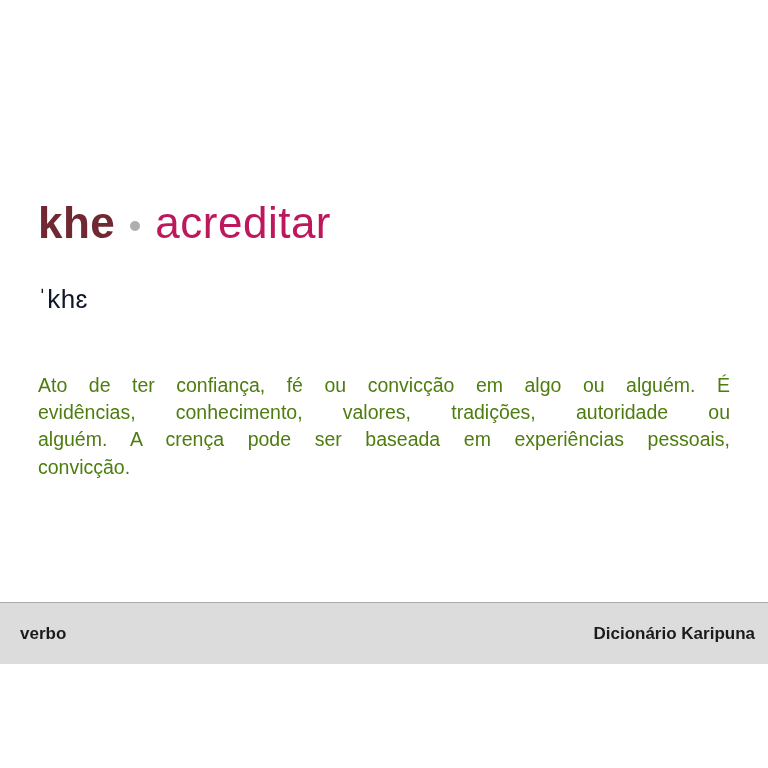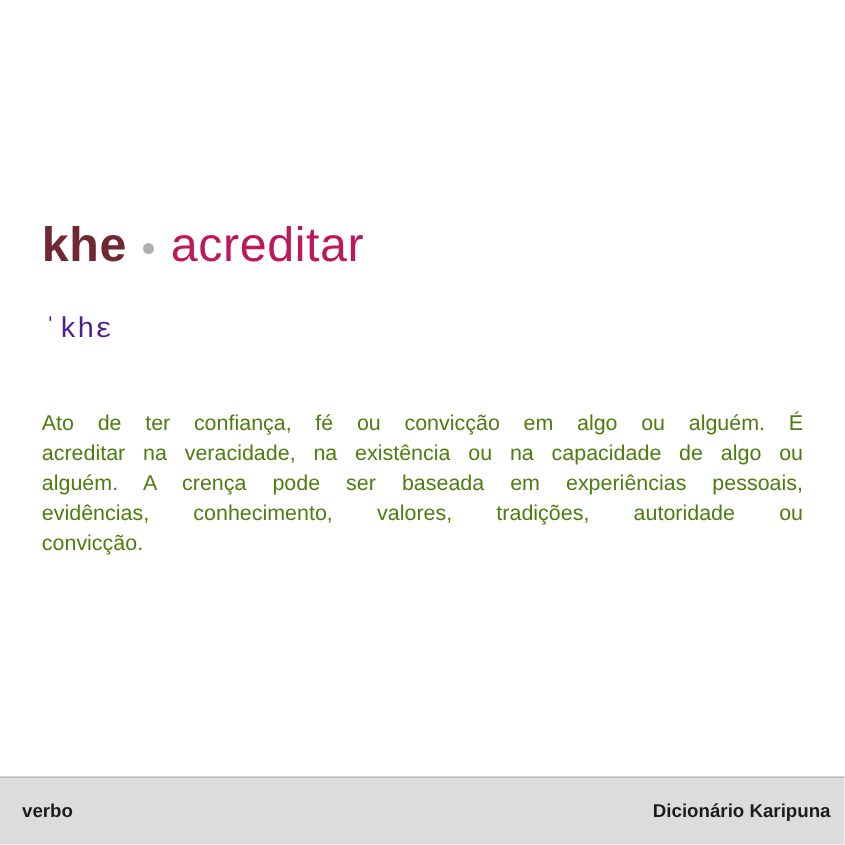--- a/index.html
+++ b/index.html
@@ -3,21 +3,21 @@
 <meta charset="utf-8">
 <style>
   html, body {
     margin: 0;
     padding: 0;
     background: #ffffff;
   }
   .page {
     position: relative;
     width: 768px;
-    height: 768px;
+    height: 664px;
     background: #ffffff;
     overflow: hidden;
     font-family: "Liberation Sans", sans-serif;
   }
   
   .entry-header {
     position: absolute;
     top: 198px;
     left: 38px;
     right: 38px;
@@ -43,23 +43,23 @@
     font-size: 44px;
     font-weight: normal;
     color: #be185d;
     letter-spacing: 0.5px;
   }
   
   .phonetic {
     position: absolute;
     top: 284px;
     left: 38px;
-    font-family: Liberation Mono, monospace;
+    font-family: Liberation Sans, sans-serif;
     font-size: 26px;
-    color: #4c1d95;
+    color: #0f172a;
     letter-spacing: 0.5px;
   }
   
   .definition {
     position: absolute;
     top: 372px;
     left: 38px;
     width: 692px;
     font-size: 19.5px;
     line-height: 27.2px;
@@ -100,23 +100,22 @@
   <div class="entry-header">
     <span class="headword">khe</span>
     <span class="dot-sep"></span>
     <span class="translation">acreditar</span>
   </div>
 
   <div class="phonetic">ˈkhɛ</div>
 
   <div class="definition">
     <div class="def-line">Ato de ter confiança, fé ou convicção em algo ou alguém. É</div>
-    <div class="def-line">acreditar na veracidade, na existência ou na capacidade de algo ou</div>
+    <div class="def-line">evidências, conhecimento, valores, tradições, autoridade ou</div>
     <div class="def-line">alguém. A crença pode ser baseada em experiências pessoais,</div>
-    <div class="def-line">evidências, conhecimento, valores, tradições, autoridade ou</div>
     <div class="def-line last">convicção.</div>
   </div>
 
   <div class="footer">
     <span>verbo</span>
     <span>Dicionário Karipuna</span>
   </div>
 
 </div>
 

